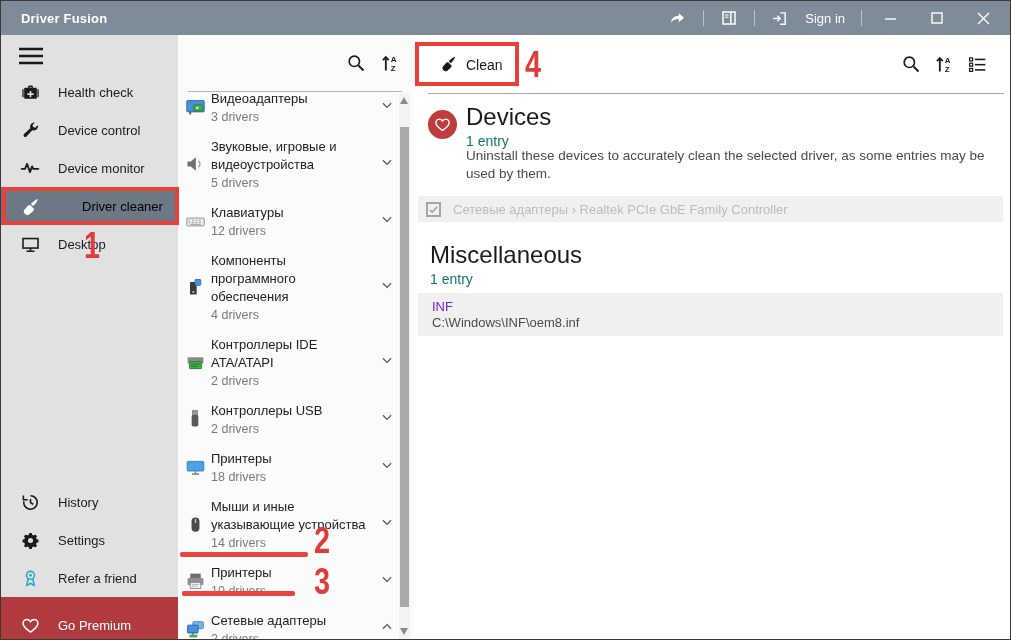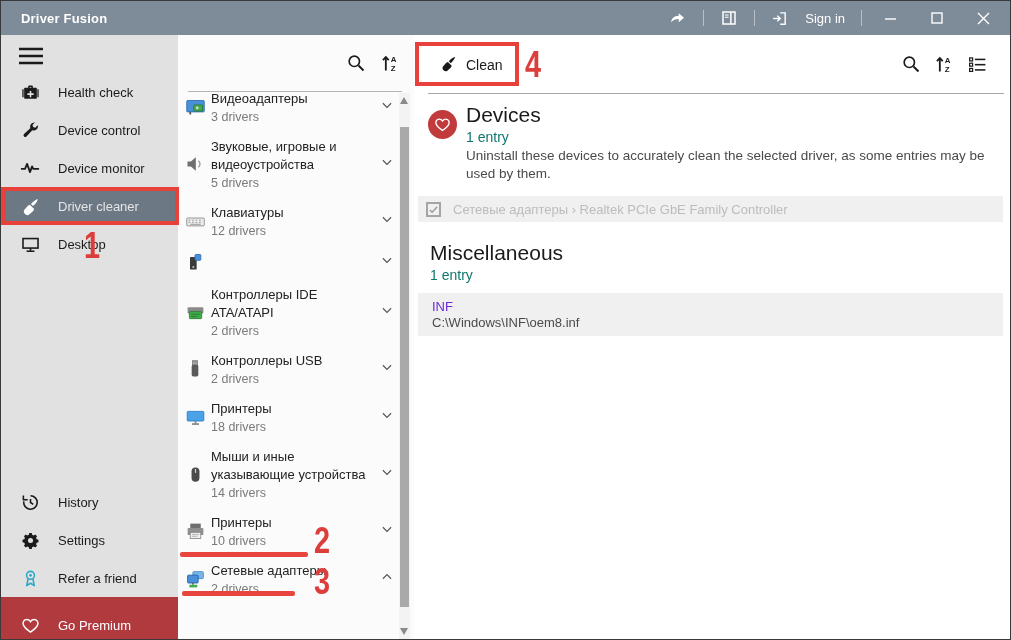--- a/index.html
+++ b/index.html
@@ -17,21 +17,21 @@
   .tb-sep { width:1px; height:16px; background:rgba(255,255,255,.45); margin:0 2px; }
   .tb-btn svg { display:block; }
 
   
   .sidebar { position:absolute; left:0; top:34px; width:177px; height:606px; background:#e1e1e1; }
   .hamburger { position:absolute; left:17px; top:11px; width:26px; height:20px; cursor:default; }
   .nav-item { position:absolute; left:0; width:177px; height:38px; display:flex; align-items:center;
               font-size:13px; color:#1b1b1b; cursor:default; }
   .nav-item .nav-ico { width:20px; height:20px; margin-left:19px; margin-right:18px; display:flex;
                        align-items:center; justify-content:center; flex:0 0 auto; }
-  .nav-item.selected { background:#6d7885; color:#e5e5e5; }
+  .nav-item.selected { background:#6d7885; color:#000000;gap:24px; }
   .nav-item.premium { background:#b13a3e; color:#fff; }
 
   
   .middle { position:absolute; left:177px; top:34px; width:236px; height:606px; background:#fbfbfb; }
   .m-toolbar { position:absolute; top:0; left:0; width:100%; height:55px; }
   .tool-ico { position:absolute; width:20px; height:20px; cursor:default; }
   .m-divider { position:absolute; top:56px; left:10px; right:12px; height:1px; background:#b5b5b5; }
   .m-list { position:absolute; top:57px; left:0; width:224px; bottom:0; overflow:hidden; }
   .d-row { position:relative; display:flex; align-items:center; padding:4px 0 4px 0; margin-bottom:4px; }
   .d-ico { width:22px; height:22px; margin-left:6px; margin-right:5px; flex:0 0 auto;
@@ -49,21 +49,21 @@
 
   
   .rightp { position:absolute; left:413px; top:34px; width:598px; height:606px; background:#fff; }
   .clean-btn { position:absolute; left:10px; top:12px; height:36px; display:flex; align-items:center; gap:9px;
                background:#fff; border:none; font-size:14px; color:#1a1a1a; padding:0 16px;
                font-family:"Liberation Sans",sans-serif; cursor:default; }
   .r-divider { position:absolute; top:58px; left:14px; right:8px; height:1px; background:#a8a8a8; }
 
   .heart-badge { position:absolute; left:14px; top:75px; width:29px; height:29px; border-radius:50%;
                  background:#c23b3c; display:flex; align-items:center; justify-content:center; }
-  .sec-title { font-size:21px; color:#1a1a1a; font-weight:400; }
+  .sec-title { font-size:24px; color:#1a1a1a; font-weight:400; }
   .sec-count { font-size:14px; color:#0f766e; margin-top:2px; }
   .devices-head { position:absolute; left:52px; top:68px; }
   .devices-desc { position:absolute; left:52px; top:112px; width:545px; font-size:13.5px; color:#4a4a4a; line-height:18px; }
   .entry-row { position:absolute; left:4px; right:9px; background:#f0f0f0; display:flex; align-items:center; }
   .entry-devices { top:161px; height:26px; }
   .checkbox { width:15px; height:15px; border:2px solid #a5a5a5; margin-left:8px; margin-right:12px;
               display:flex; align-items:center; justify-content:center; flex:0 0 auto; }
   .entry-devices .entry-text { font-size:13px; color:#bcbcbc; }
   .misc-head { position:absolute; left:16px; top:206px; }
   .entry-misc { top:258px; height:43px; display:block; padding:6px 0 0 14px; }
@@ -298,20 +298,24 @@
             </svg></span>
       </div>
 
       <div class="d-row">
         <span class="d-ico">
           <svg width="20" height="20" viewBox="0 0 24 24">
               <rect x="6" y="6" width="8" height="15" rx="1" fill="#3a3a3a"></rect>
               <rect x="12" y="3" width="7" height="7" rx="1" fill="#4a90d9" stroke="#2b6cb0"></rect>
               <circle cx="10" cy="18" r="1.3" fill="#bbb"></circle>
             </svg>
+        </span>
+        <span class="d-text">
+          <span class="d-title">Компоненты программного обеспечения</span><br>
+          <span class="d-count">4 drivers</span>
         </span>
         <span class="d-chev"><svg width="14" height="14" viewBox="0 0 24 24">
               <path d="M5 9l7 7 7-7" fill="none" stroke="#555" stroke-width="2"></path>
             </svg></span>
       </div>
 
       <div class="d-row">
         <span class="d-ico">
           <svg width="21" height="21" viewBox="0 0 24 24">
               <rect x="3" y="6" width="18" height="7" rx="1" fill="#8a8a8a"></rect>

